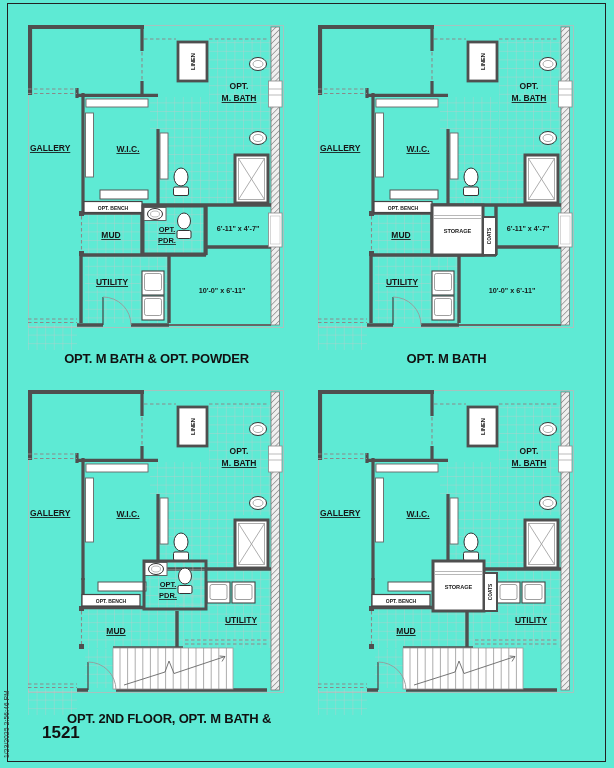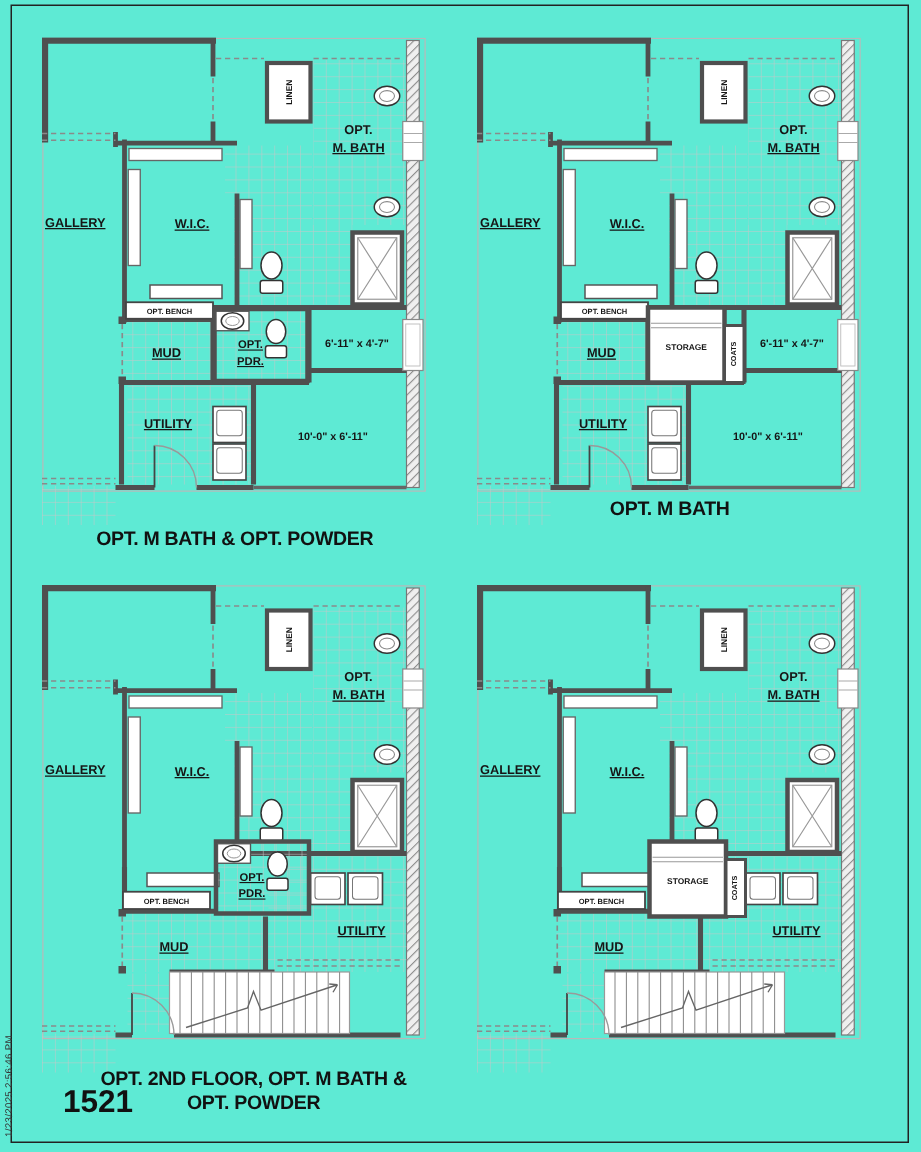--- a/index.html
+++ b/index.html
@@ -8,21 +8,21 @@
   .page-border{position:absolute;left:7px;top:3px;width:599px;height:759px;
                border:1.5px solid #222;box-sizing:border-box;}
   .panel-svg{position:absolute;}
   svg text{font-family:"Liberation Sans",sans-serif;font-weight:700;fill:#161616;}
   svg .am{text-anchor:middle;}
   svg .u{text-decoration:underline;}
   .outline{fill:none;stroke:#b9b9b9;stroke-width:0.8;}
   .caption{position:absolute;font-size:13px;font-weight:700;color:#111;
            letter-spacing:-0.2px;white-space:nowrap;text-align:center;}
   .caption.center{text-align:center;width:257px;}
-  #sheet-number{position:absolute;left:42px;top:723px;font-size:21px;font-weight:700;color:#111;}
+  #sheet-number{position:absolute;left:42px;top:723px;font-size:17px;font-weight:700;color:#111;}
   #plot-stamp{position:absolute;left:3px;top:758px;font-size:6.5px;color:#333;
               transform:rotate(-90deg);transform-origin:0 0;white-space:nowrap;letter-spacing:.2px;}
 </style>
 </head>
 <body>
 
 <div id="sheet">
   <div class="page-border"></div>
 
   <svg width="0" height="0" style="position:absolute" aria-hidden="true">
@@ -189,30 +189,29 @@
       <use href="#break2"></use>
   </svg>
   <div class="caption center" style="left:28px;top:351px">OPT. M BATH &amp; OPT. POWDER</div>
 
   <svg class="panel-svg" style="left:318px;top:25px" width="257" height="326" viewBox="0 0 257 326">
     <use href="#topHalf"></use>
       <use href="#bottomA"></use>
       <use href="#storageG"></use>
       <use href="#break2"></use>
   </svg>
-  <div class="caption center" style="left:318px;top:331px">OPT. M BATH</div>
+  <div class="caption center" style="left:318px;top:351px">OPT. M BATH</div>
 
   <svg class="panel-svg" style="left:28px;top:390px" width="257" height="326" viewBox="0 0 257 326">
     <use href="#topHalf"></use>
       <use href="#bottomB"></use>
       <use href="#pdrG" transform="translate(1,-10)"></use>
   </svg>
   <div class="caption" style="left:67px;top:711px;line-height:16px">
     <div>OPT. 2ND FLOOR, OPT. M BATH &amp;</div>
-    <div>OPT. POWDER</div>
   </div>
 
   <svg class="panel-svg" style="left:318px;top:390px" width="257" height="326" viewBox="0 0 257 326">
     <use href="#topHalf"></use>
       <use href="#bottomB"></use>
       <use href="#storageG" transform="translate(1,-9)"></use>
   </svg>
 
   <div id="sheet-number">1521</div>
   <div id="plot-stamp">1/23/2025 2:56:46 PM</div>

